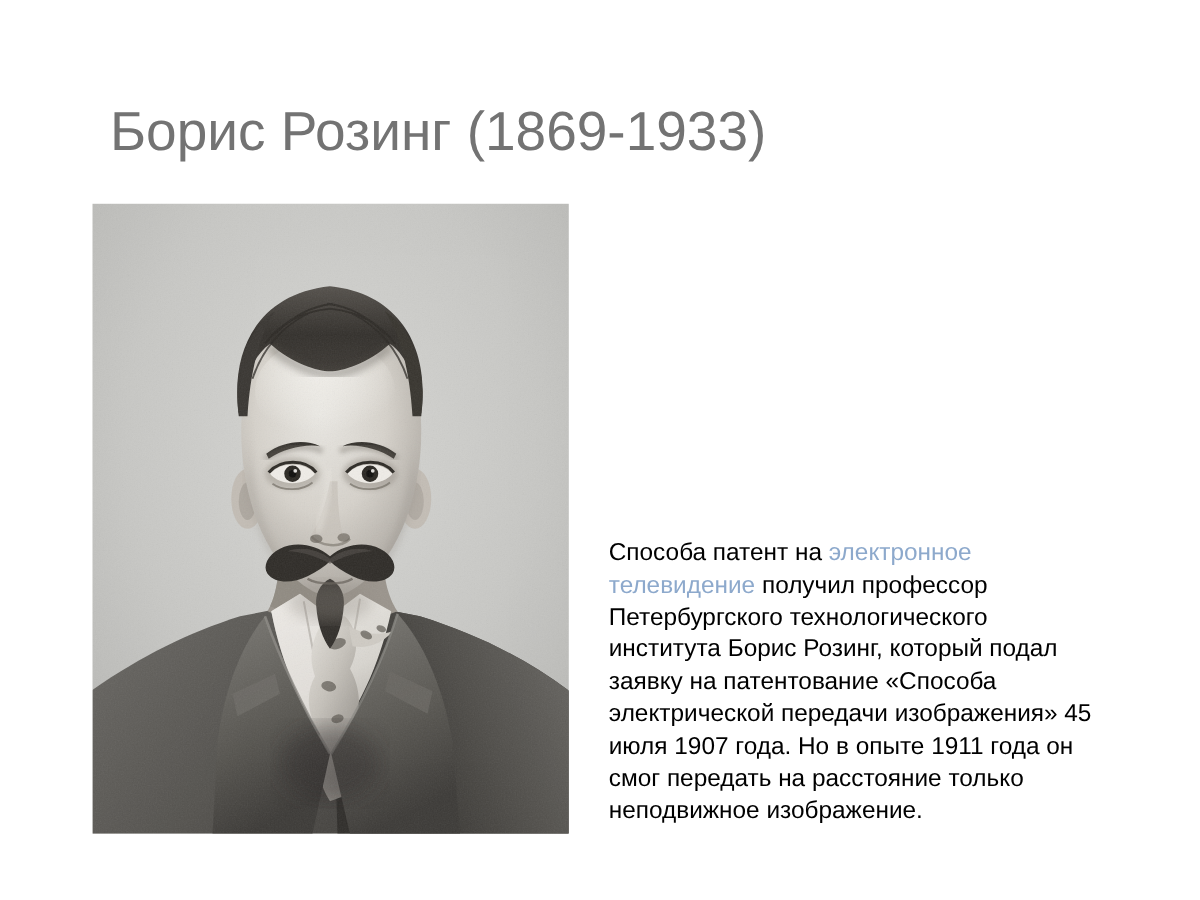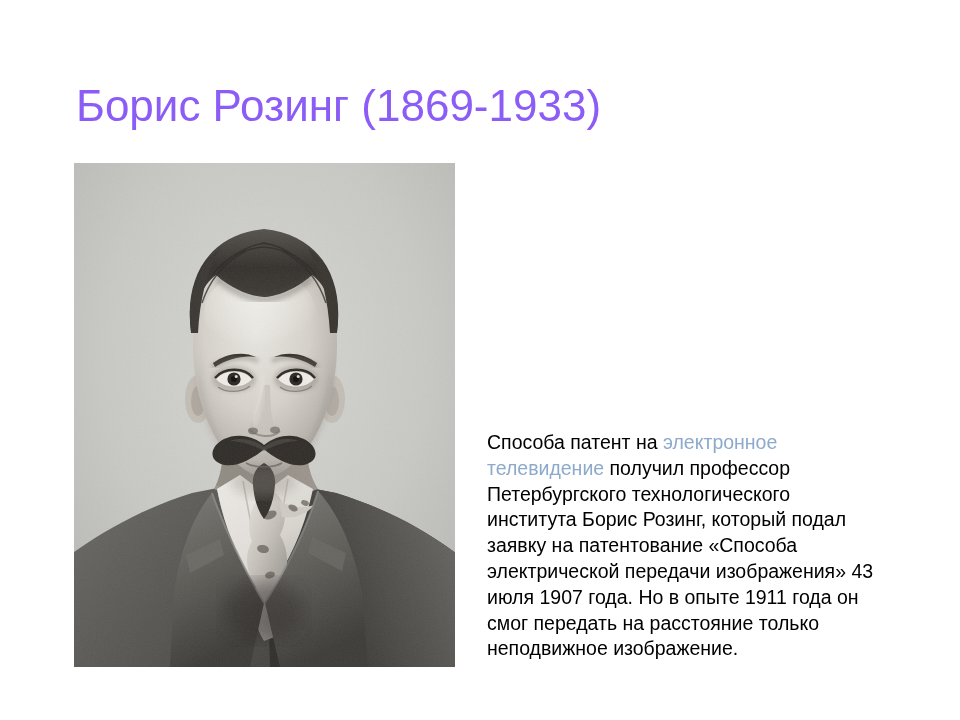--- a/index.html
+++ b/index.html
@@ -17,27 +17,27 @@
   }
   .slide {
     position: absolute;
     inset: 0;
     background: #ffffff;
   }
 
   
   .slide-title {
     position: absolute;
-    left: 76px;
+    left: 88px;
     top: 80px;
     width: 820px;
     font-size: 44px;
     line-height: 52px;
     font-weight: 400;
-    color: #8b5cf6;
+    color: #737373;
     letter-spacing: 0px;
     white-space: nowrap;
   }
 
   
   .photo-frame {
     position: absolute;
     left: 74px;
     top: 163px;
     width: 381px;
@@ -273,16 +273,16 @@
 
       <ellipse cx="190" cy="318" rx="34" ry="16" fill="#8f8981" opacity="0.35" filter="url(#soft5)"></ellipse>
 
       <rect x="0" y="0" width="381" height="504" fill="url(#bg)" opacity="0"></rect>
 
       <rect x="0" y="0" width="381" height="504" filter="url(#grain)" opacity="0.55"></rect>
     </svg>
   </div>
 
   <div class="body-text">
-    <span>Способа патент на </span><span class="hl-link">электронное телевидение</span><span> получил профессор Петербургского технологического института Борис Розинг, который подал заявку на патентование «Способа электрической передачи изображения» 43 июля 1907 года. Но в опыте 1911 года он смог передать на расстояние только неподвижное изображение.</span>
+    <span>Способа патент на </span><span class="hl-link">электронное телевидение</span><span> получил профессор Петербургского технологического института Борис Розинг, который подал заявку на патентование «Способа электрической передачи изображения» 45 июля 1907 года. Но в опыте 1911 года он смог передать на расстояние только неподвижное изображение.</span>
   </div>
 
 </div>
 
 </body></html>

